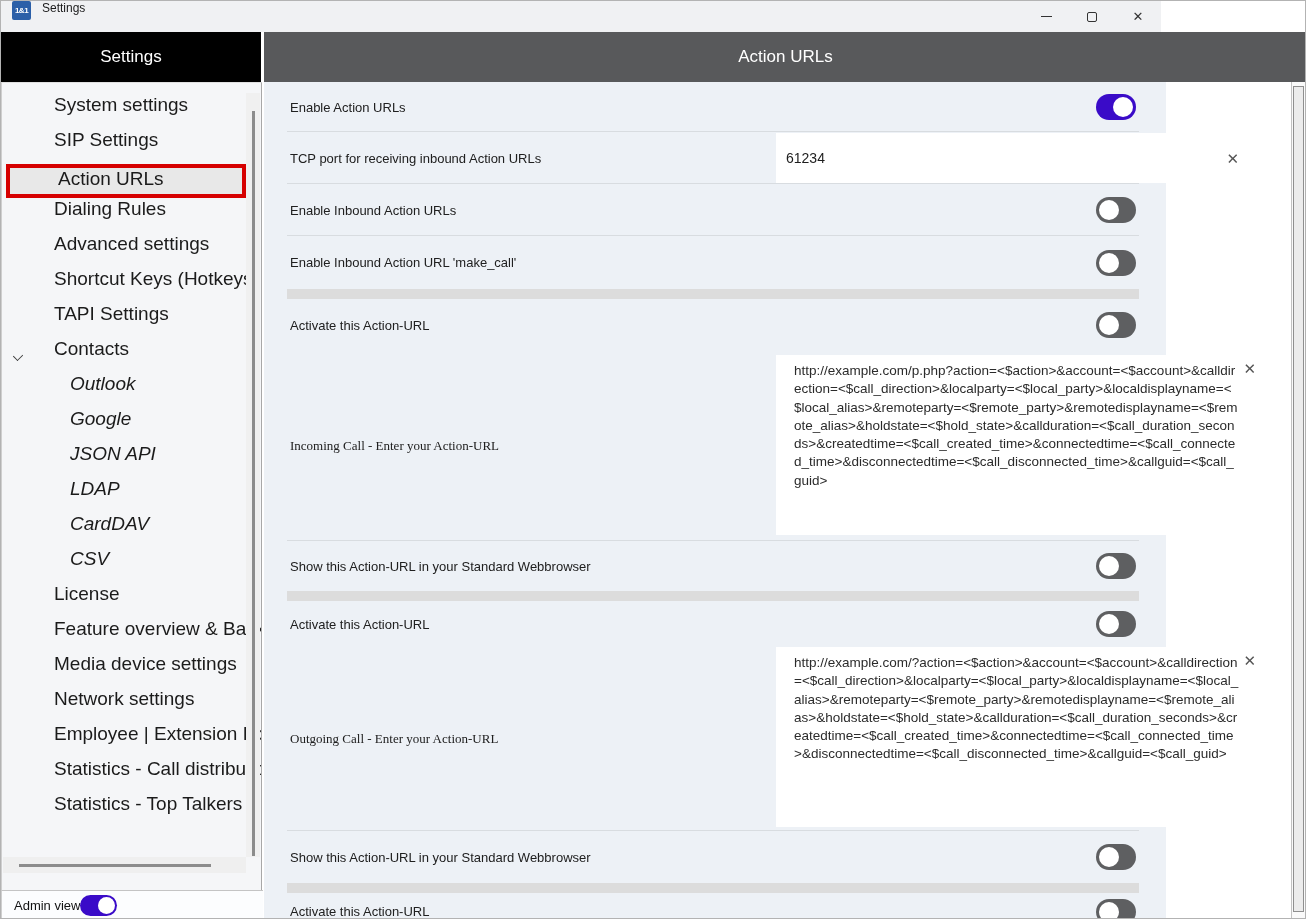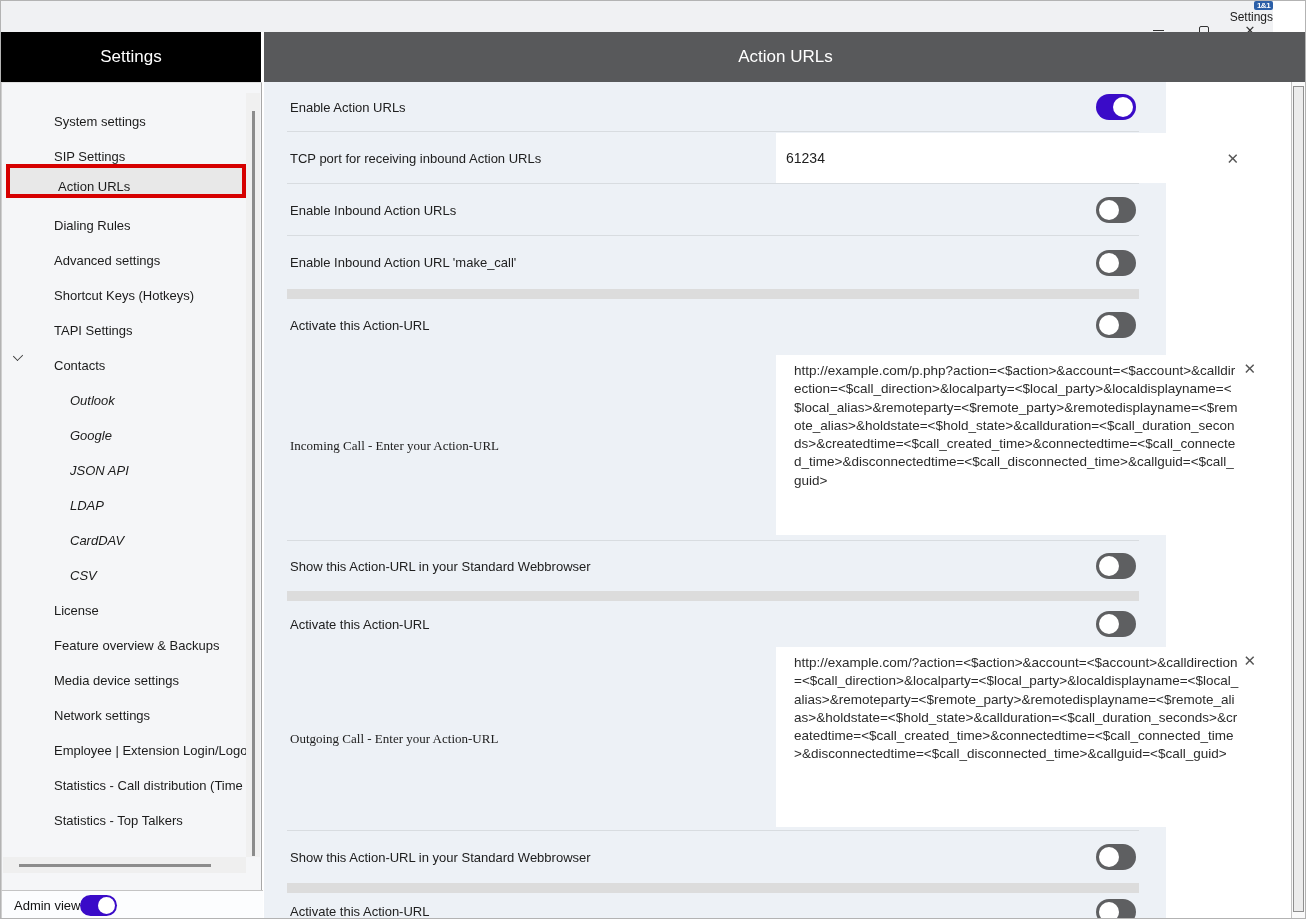--- a/index.html
+++ b/index.html
@@ -1,33 +1,33 @@
 <!DOCTYPE html>
 <html><head>
 <meta charset="utf-8">
 <style>
   * { margin:0; padding:0; box-sizing:border-box; }
   html,body { background:#d7d7d7; }
   body { font-family:"Liberation Sans", sans-serif; }
   .window { position:relative; width:1306px; height:919px; background:#ffffff; overflow:hidden; border:1px solid #b3b3b3; }
 
   
-  .titlebar { position:absolute; left:0; top:0; width:1272px; height:31px; background:#f0f1f3; display:flex; align-items:flex-end;flex-direction:column; }
+  .titlebar { position:absolute; left:0; top:0; width:1160px; height:31px; background:#f0f1f3; display:flex; align-items:flex-start; }
   .app-logo { width:19px; height:19px; margin-left:11px; background:#2b5fa8; color:#fff; font-size:8px; font-weight:bold; display:flex; align-items:center; justify-content:center; border-radius:2px; letter-spacing:-0.5px; }
   .titlebar-text { margin-left:11px; font-size:12px; color:#1b1b1b; }
   .win-controls { margin-left:auto; display:flex; height:100%; }
   .win-btn { width:46px; height:100%; display:flex; align-items:center; justify-content:center; color:#333; }
   .glyph-min { width:11px; height:1px; background:#333; }
   .glyph-max { width:10px; height:10px; border:1.2px solid #333; border-radius:2px; }
   .glyph-close { font-size:13px; line-height:1; }
 
   
   .sidebar-header { position:absolute; left:0; top:31px; width:260px; height:50px; background:#000; color:#fff; display:flex; align-items:center; justify-content:center; font-size:17px; }
   .sidebar-list { position:absolute; left:0; top:81px; width:261px; height:808px; background:#f5f6f8; border-left:1px solid #cfcfcf; border-top:1px solid #e0e0e0; border-right:1px solid #a8a8a8; overflow:hidden; padding-top:11px; }
-  .side-item { height:35px; display:flex; align-items:flex-end; padding-left:52px; font-size:13px; color:#1b1b1b; white-space:nowrap; position:relative; }
+  .side-item { height:35px; display:flex; align-items:flex-start; padding-left:52px; font-size:19px; color:#1b1b1b; white-space:nowrap; position:relative; }
   .side-item.sub { padding-left:68px;font-style:italic; }
   .side-item.selected { width:240px; height:34px; margin-left:4px; padding-left:48px; border:4px solid #d60000; background:#e8e8e8; }
   .chev { position:absolute; left:12px; top:14px; width:8px; height:8px; border-left:1.6px solid #3c3c3c; border-bottom:1.6px solid #3c3c3c; transform:rotate(-45deg) scaleY(0.8); }
   .side-vtrack { position:absolute; left:245px; top:92px; width:14px; height:764px; background:#f0f0f0; }
   .side-vthumb { position:absolute; left:251px; top:110px; width:3px; height:745px; background:#8c8c8c; }
   .side-htrack { position:absolute; left:2px; top:856px; width:243px; height:16px; background:#efefef; }
   .side-hthumb { position:absolute; left:18px; top:863px; width:192px; height:3px; background:#8c8c8c; }
   .admin-row { position:absolute; left:0; top:889px; width:262px; height:30px; background:#fcfdfe; border-top:1px solid #c4c4c4; border-left:1px solid #cfcfcf; display:flex; align-items:center; justify-content:flex-start; padding:0 12px 0 12px; font-size:13px; color:#111; }
 
   

